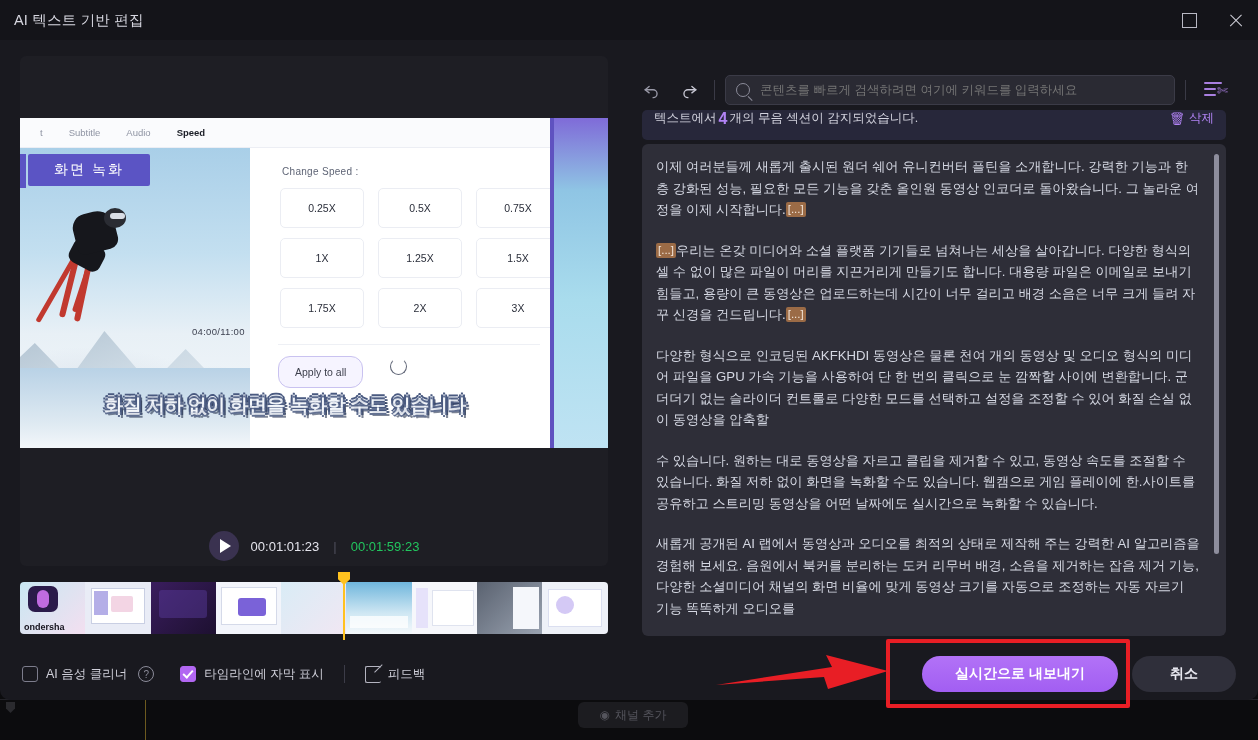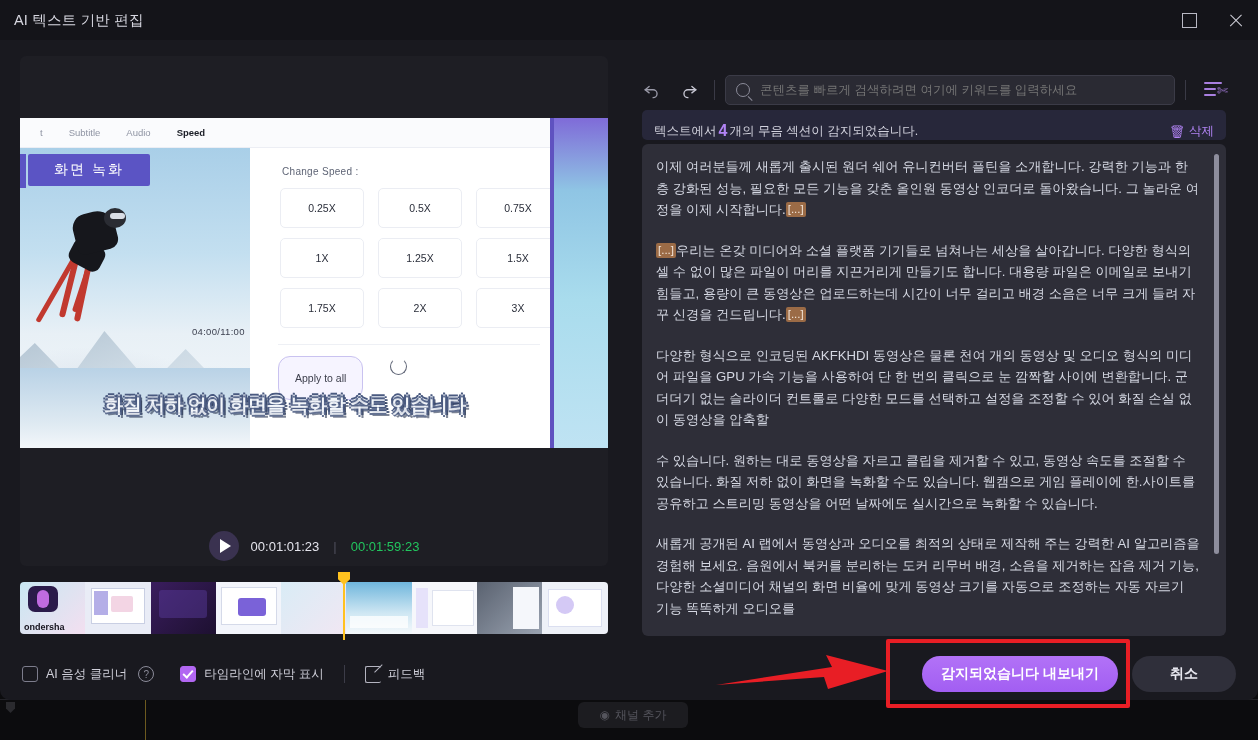--- a/index.html
+++ b/index.html
@@ -185,21 +185,21 @@
     width: 82px; height: 38px; border: 1px solid #ebedf3; border-radius: 5px;
     display: flex; align-items: center; justify-content: center;
     font-size: 10.5px; color: #2a2e3a; background: #fff;
   }
   .vf-sep {
     position: absolute; left: 28px; top: 196px; width: 262px; height: 1px;
     background: #eef0f5;
   }
   .apply-btn {
     position: absolute; left: 28px; top: 208px;
-    padding: 15px 16px; border: 1px solid #c9c2f0; border-radius: 12px;
+    padding: 9px 16px; border: 1px solid #c9c2f0; border-radius: 12px;
     background: #f6f4ff; color: #3d3f4c; font-size: 10.5px;
   }
   .reset-ico {
     position: absolute; left: 140px; top: 210px; width: 15px; height: 15px;
     border: 1.5px solid #5e6475; border-radius: 50%;
     border-top-color: transparent;
   }
   .vf-rightstrip {
     position: absolute; left: 530px; top: 0; width: 58px; height: 330px;
     background: linear-gradient(180deg,#7f6bd8 0%,#8fc5e4 22%,#a9dced 55%,#bfe3f3 100%);
@@ -314,21 +314,21 @@
   .cut-icon .ln.l3 { left: 4px; top: 19px; width: 12px; }
   .cut-icon .sc {
     position: absolute; left: 17px; top: 8px; width: 13px; height: 15px;
     color: #a97fe0; font-size: 13px; line-height: 15px;
   }
 
   
   .detect-banner {
     position: absolute; left: 14px; top: 54px; width: 584px; height: 30px;
     background: #27273a; border-radius: 5px;
-    display: flex; align-items: flex-end; padding: 0 12px;
+    display: flex; align-items: flex-start; padding: 0 12px;
     box-sizing: border-box;
   }
   .detect-txt { color: #d3d3de; font-size: 12.5px; }
   .detect-num { color: #b284f5; font-weight: bold; margin: 0 2px; }
   .del-btn {
     margin-left: auto; display: flex; align-items: center; gap: 4px;
     color: #b284f5; font-size: 12.5px;
   }
 
   
@@ -640,21 +640,21 @@
         <span class="chk-box on"></span>
         <span>타임라인에 자막 표시</span>
       </div>
       <div class="foot-div"></div>
       <div class="feedback">
         <span class="fb-ico"></span>
         <span>피드백</span>
       </div>
 
       <div class="footer-right">
-        <div class="export-btn">감지되었습니다 내보내기</div>
+        <div class="export-btn">실시간으로 내보내기</div>
         <div class="cancel-btn">취소</div>
       </div>
     </div>
   </div>
 
   <div class="red-box"></div>
   <svg class="red-arrow" viewBox="0 0 172 36">
     <polygon points="0,30 116,12 110,0 172,16 112,34 108,22" fill="#e81e25"></polygon>
   </svg>
 </div>

